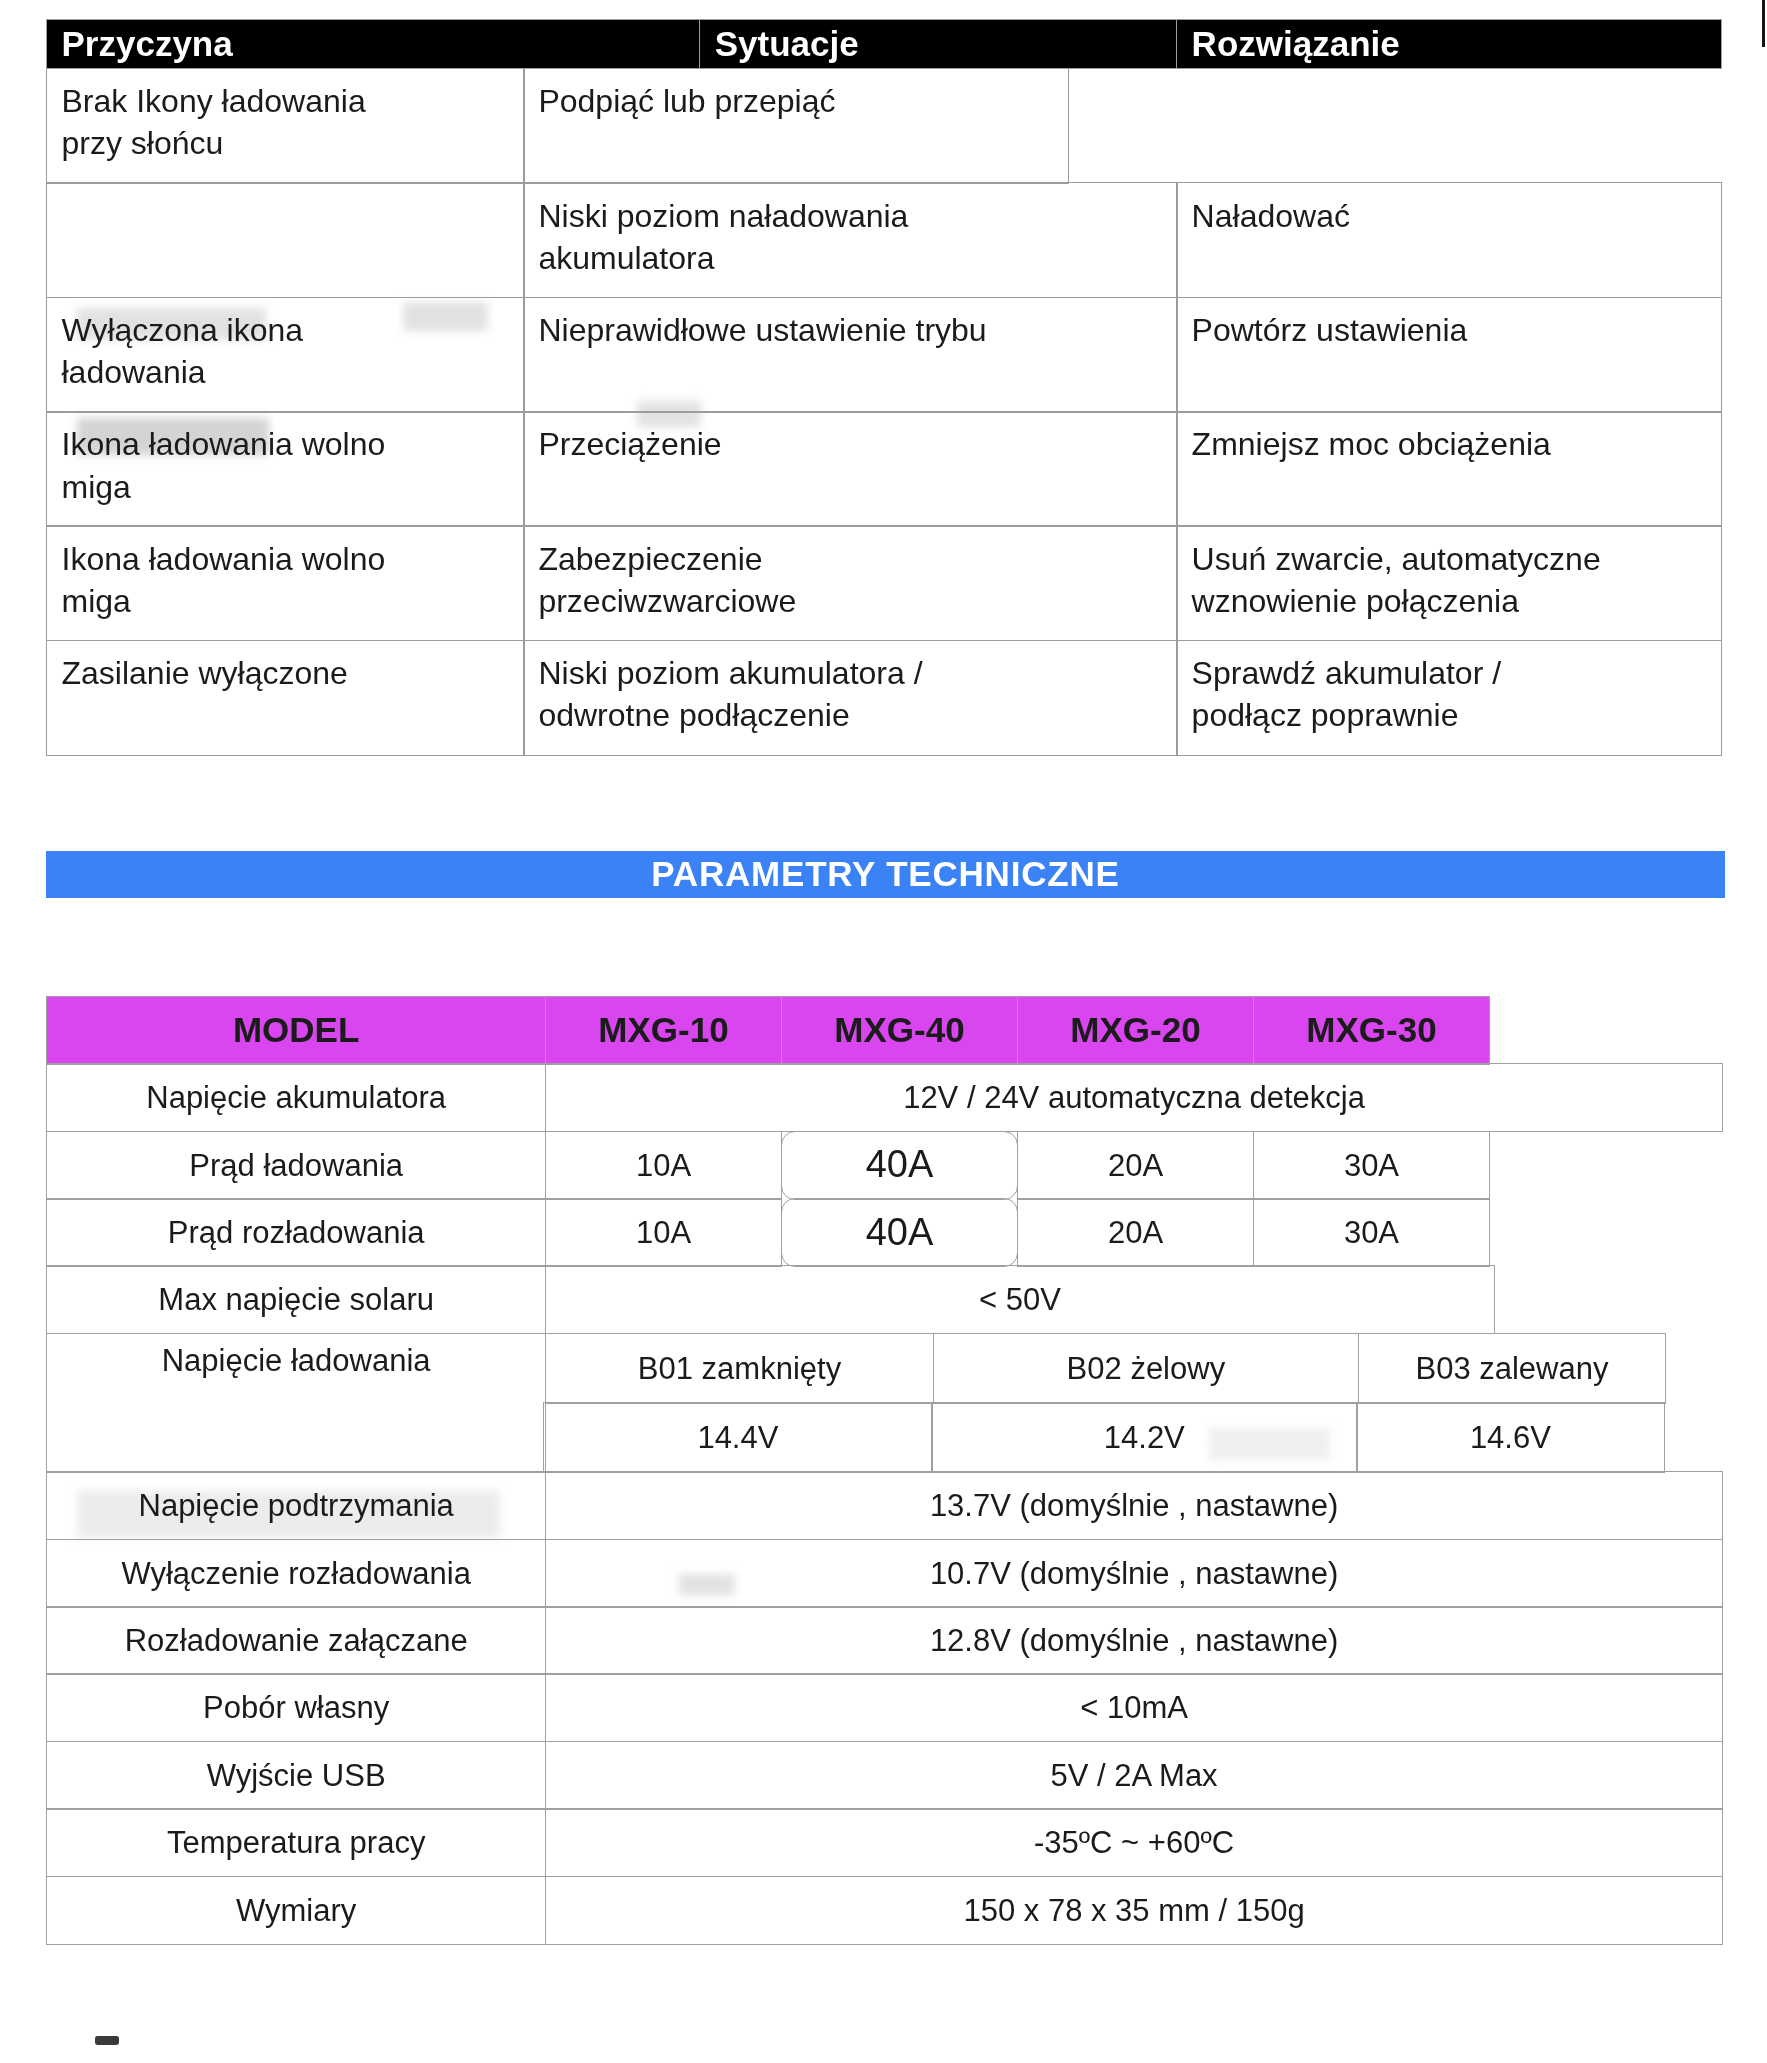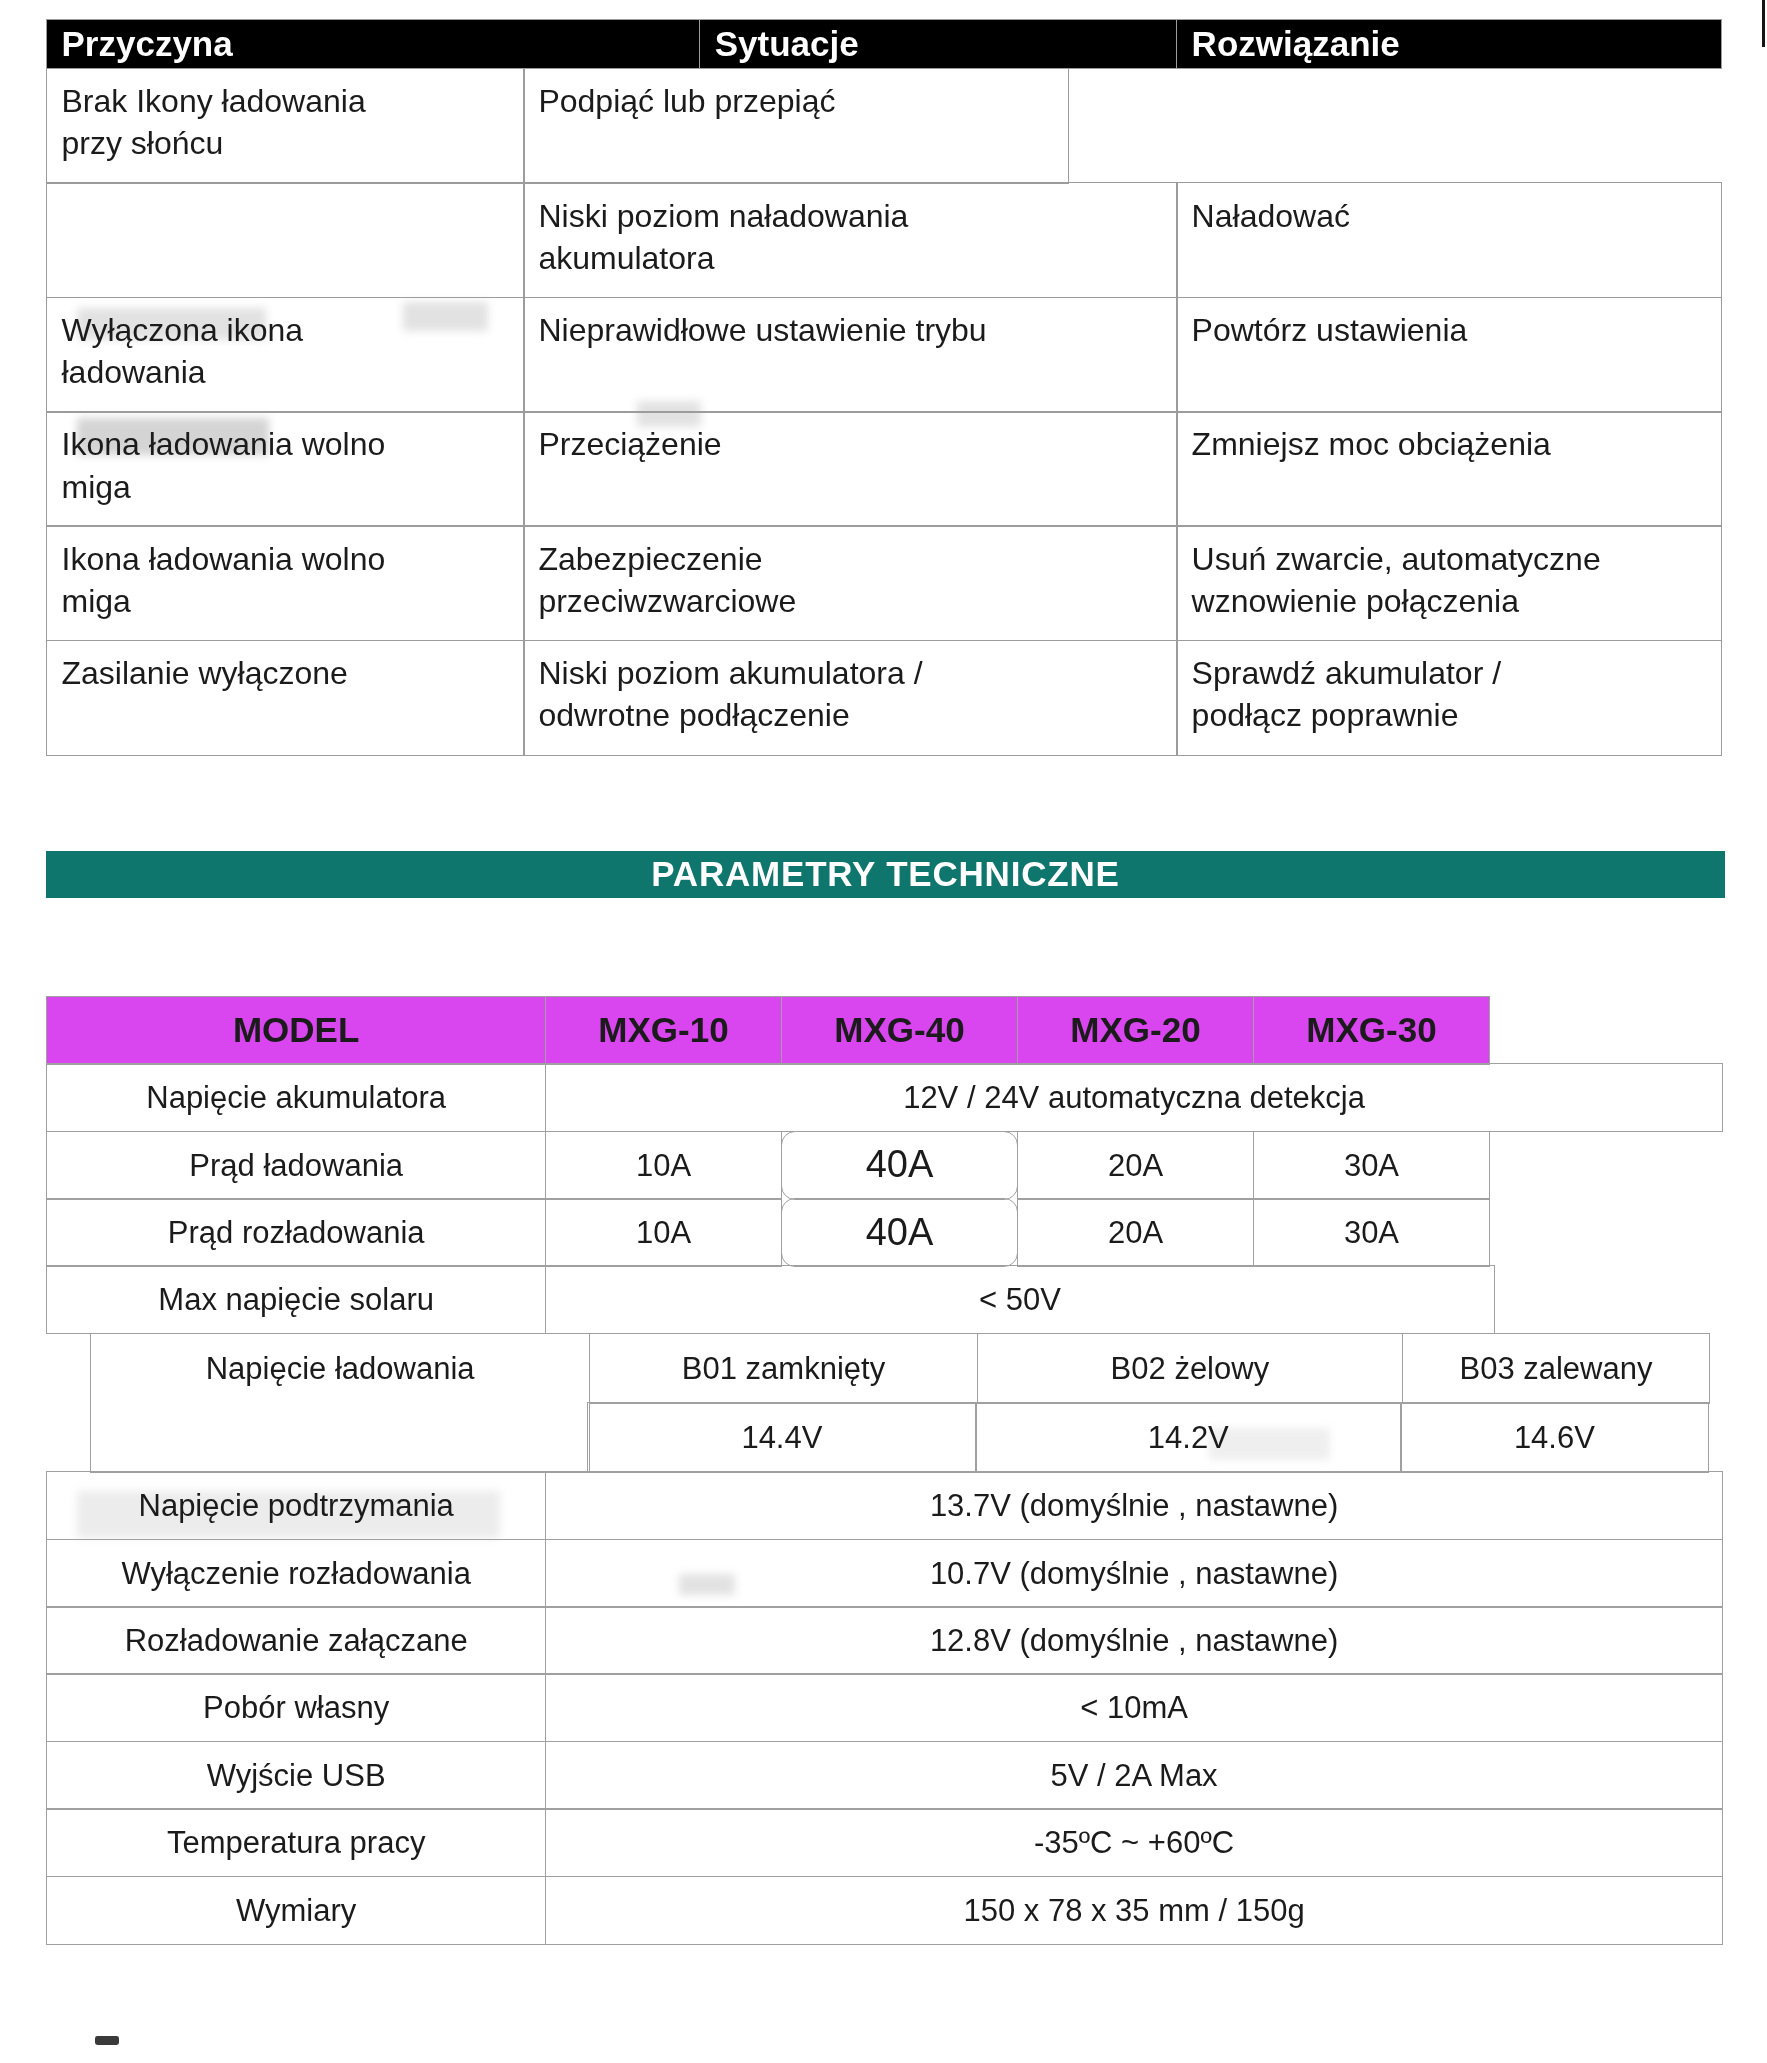--- a/index.html
+++ b/index.html
@@ -39,21 +39,21 @@
     min-height: 48px;
     padding: 4.8px 14.5px;
     line-height: 1.1;
     display: flex; align-items: center;
   }
 
   
   .banner {
     margin-top: 95px;
     height: 47px;
-    background: #0f766e;
+    background: #3b82f6;
     color: #ffffff;
     font-weight: bold;
     font-size: 35px;
     display: flex; align-items: center; justify-content: center;
     letter-spacing: 0.8px;
   }
 
   
   .ptable { margin-top: 98px; }
   .pcell {
@@ -71,22 +71,21 @@
     font-weight: bold;
     font-size: 35px;
   }
   .v40 { font-size: 38px; border-radius: 14px; }
   .cvblock { height: 140px; }
   .cvcol { display: flex; flex-direction: column; }
   .cvcol .pcell { flex: 1; min-height: 0; width: 100%; }
   .cvcol .pcell + .pcell { margin-top: -1.6px; }
   .cvlabel {
     align-items: flex-start;
-    padding-top: 16px;
-    margin-left: 44px;
+    padding-top: 8px;
   }
 
   
   .artifact { position: absolute; background: #e2e2e2; filter: blur(4px); z-index: 0; }
   .a1 { left: 77px;  top: 308px;  width: 189px; height: 32px; }
   .a2 { left: 403px; top: 302px;  width: 85px; height: 29px; }
   .a3 { left: 77px;  top: 418px;  width: 192px; height: 37px; background: #d4d4d4; }
   .a4 { left: 637px; top: 401px;  width: 64px;  height: 26px; }
   .a5 { left: 77px;  top: 1491px; width: 423px; height: 47px; background: #ececec; }
   .a6 { left: 679px; top: 1574px; width: 56px;  height: 21px; }

